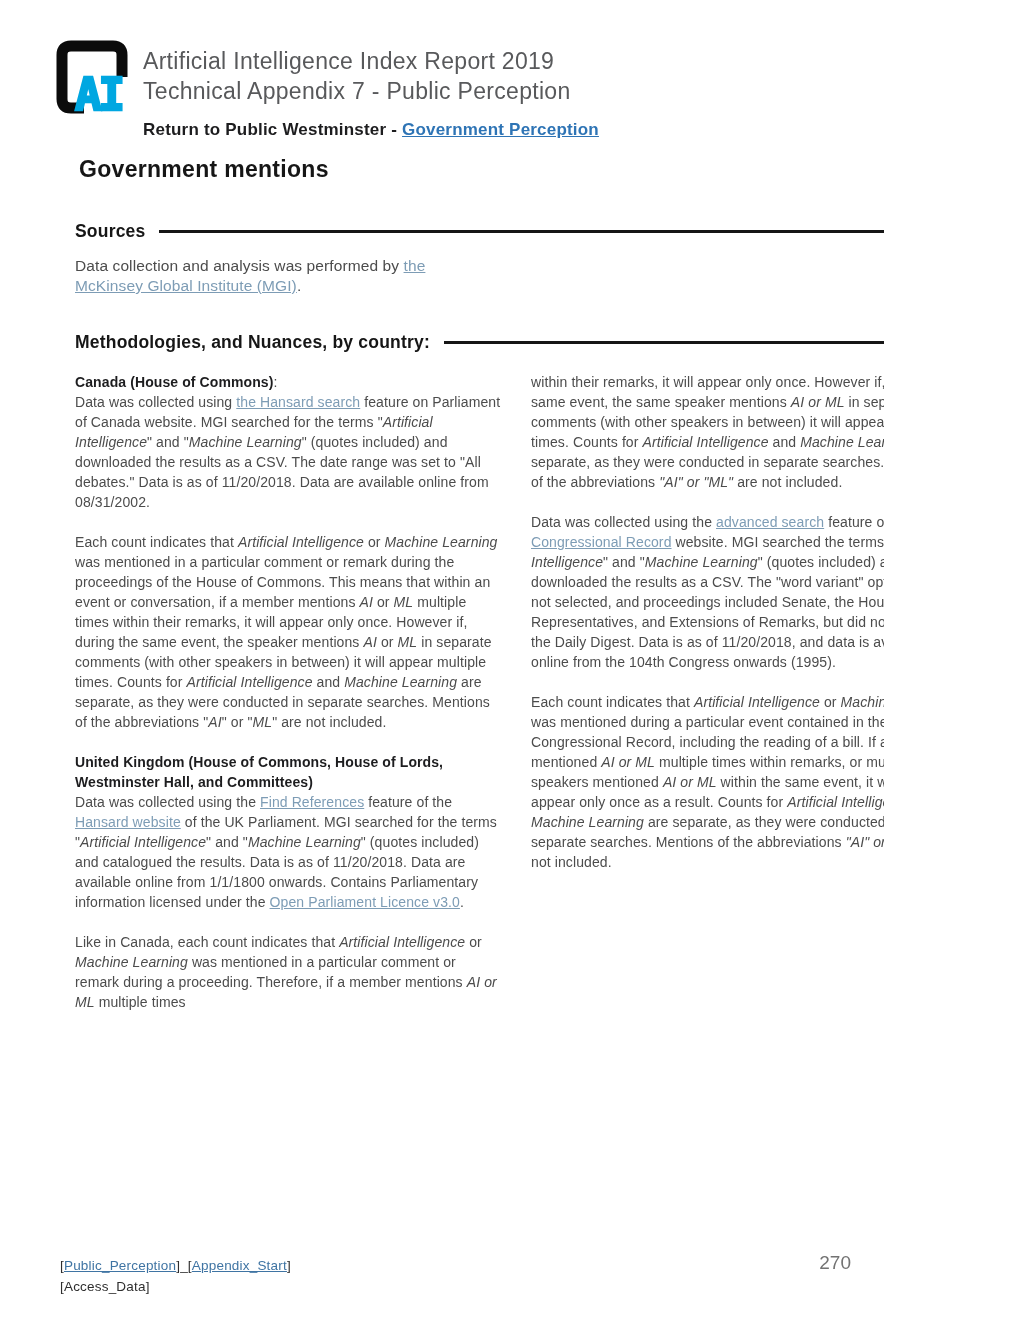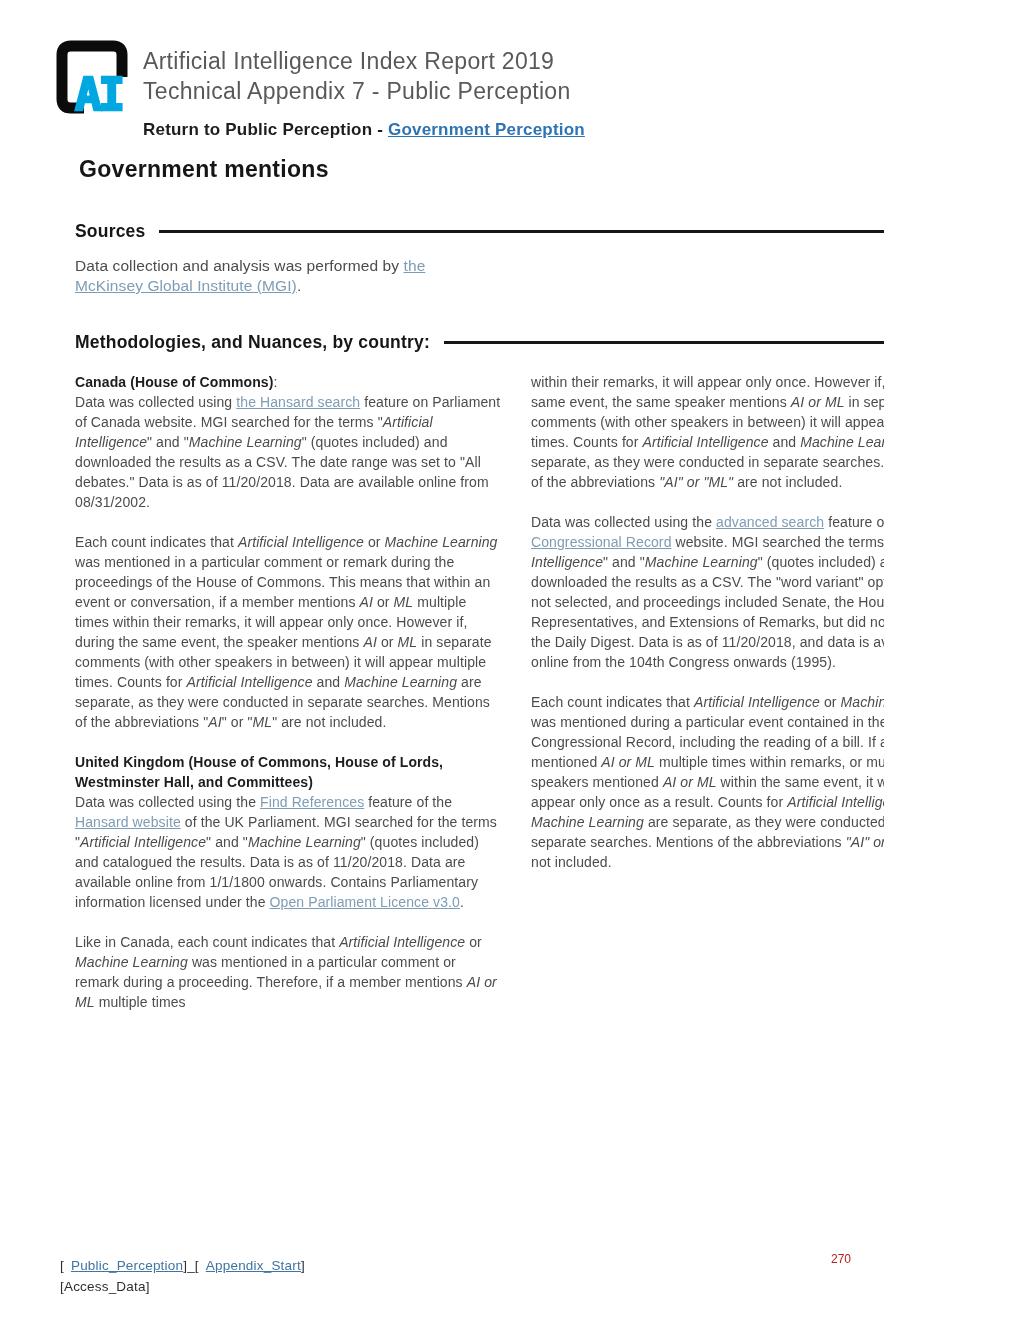--- a/index.html
+++ b/index.html
@@ -34,22 +34,22 @@
   .block{margin:0 0 20px 0;}
   .block.heading{margin-bottom:0;}
   .seg-b{font-weight:bold;color:#1d1d1f;}
   .seg-i{font-style:italic;}
   a.seg-l{color:#7d9cb5;text-decoration:underline;}
 
   
   .footer-line{position:absolute;left:60px;font-size:13.5px;color:#2e2e2e;letter-spacing:.2px;}
   #footer-nav{top:1258px;}
   #footer-access{top:1279px;text-align:center;}
-  #footer-nav a.seg-l{color:#3f74a3;padding-left:7px;}
-  .pagenum{position:absolute;right:33px;top:1252px;font-size:12px;color:#b91c1c;}
+  #footer-nav a.seg-l{color:#3f74a3;}
+  .pagenum{position:absolute;right:33px;top:1252px;font-size:19px;color:#737373;}
 </style>
 </head>
 <body>
 
 <div class="page">
 
   <div class="ai-logo">
     <svg width="80" height="76" viewBox="0 0 80 76">
       <path d="M 30 68 H 17 Q 8 68 8 59 V 15 Q 8 6 17 6 H 59 Q 68 6 68 15 V 37" fill="none" stroke="#0b0b0b" stroke-width="11"></path>
       <text x="21" y="70" font-size="44" font-weight="bold" font-family="DejaVu Sans Mono, monospace" letter-spacing="-3" fill="#00a7e1" stroke="#00a7e1" stroke-width="2.5">AI</text>
@@ -70,21 +70,21 @@
         <circle cx="12" cy="38" r="6.5"></circle>
         <circle cx="58" cy="84" r="6.5"></circle>
       </g>
     </svg>
   </div>
 
   <div class="titles">
     <div class="title-line">Artificial Intelligence Index Report 2019</div>
     <div class="title-line">Technical Appendix 7 - Public Perception</div>
     <div class="return-line">
-      <span>Return to Public Perception - </span><a class="hlink" href="#">Government Perception</a>
+      <span>Return to Public Westminster - </span><a class="hlink" href="#">Government Perception</a>
     </div>
   </div>
 
   <h1 class="page-title">Government mentions</h1>
 
   <div class="secrow" id="sources-row">
     <span class="sechead">Sources</span>
     <span class="rule"></span>
   </div>
   <p class="srcpara"><span class="seg-p">Data collection and analysis was performed by </span><a href="#" class="seg-l">the </a><br><a href="#" class="seg-l">McKinsey Global Institute (MGI)</a><span class="seg-p">.</span></p>

